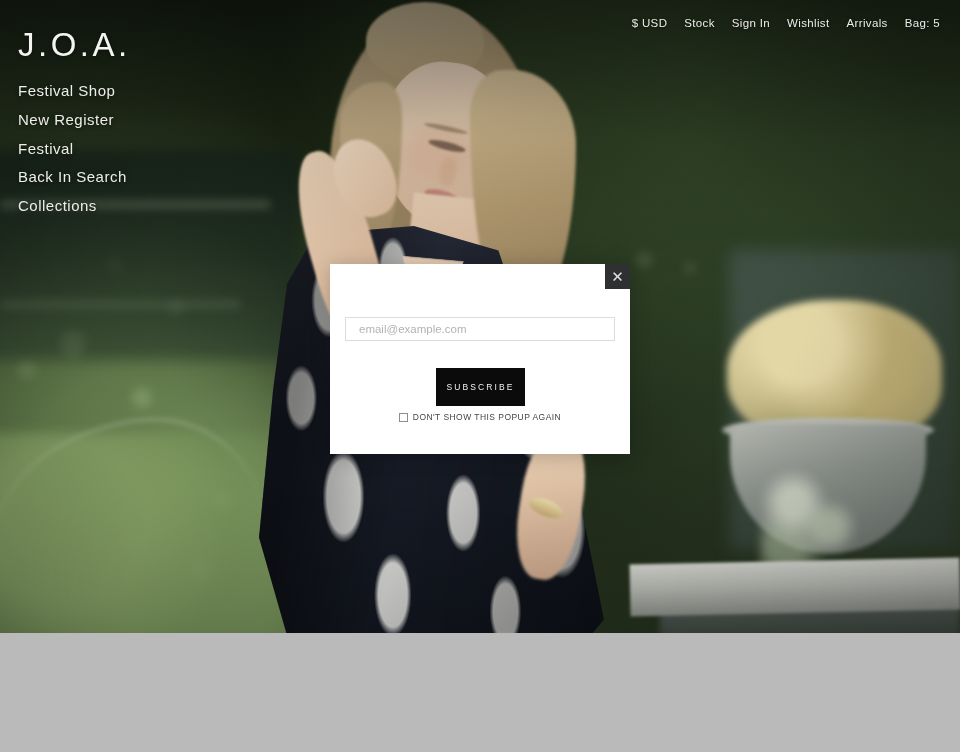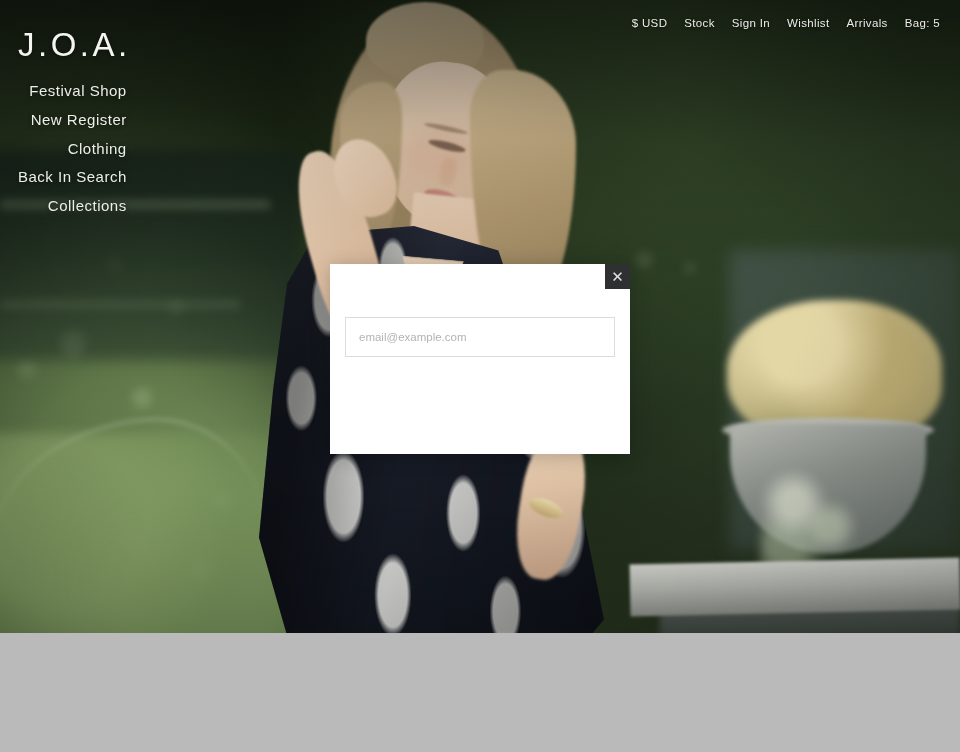--- a/index.html
+++ b/index.html
@@ -377,21 +377,20 @@
     cursor: pointer;
   }
 
   .main-nav {
     position: absolute;
     left: 18px; top: 80px;
     display: flex;
     flex-direction: column;
     gap: 7px;
     z-index: 30;
-    text-align: right;
   }
   .main-nav a {
     color: #eceee8;
     font-size: 15px;
     font-weight: 300;
     letter-spacing: .5px;
     text-decoration: none;
     text-shadow: 0 1px 4px rgba(0,0,0,.5);
     cursor: pointer;
     line-height: 1.45;
@@ -430,21 +429,21 @@
     text-align: center;
     color: #565656;
     font-size: 11.5px;
     letter-spacing: .1px;
     font-weight: 400;
   }
 
   .modal-email {
     position: absolute;
     left: 15px; top: 53px;
-    width: 270px; height: 40px;
+    width: 270px; height: 24px;
     border: 1px solid #dcdcdc;
     background: #fff;
     padding: 0 13px;
     font-size: 11.5px;
     color: #4a4a4a;
     font-family: "Liberation Sans", sans-serif;
     outline: none;
   }
   .modal-email::placeholder { color: #b3b3b3; }
 
@@ -560,30 +559,35 @@
       <a href="#">Stock</a>
       <a href="#">Sign In</a>
       <a href="#">Wishlist</a>
       <a href="#">Arrivals</a>
       <a href="#">Bag: 5</a>
     </nav>
 
     <nav class="main-nav">
       <a href="#">Festival Shop</a>
       <a href="#">New Register</a>
-      <a href="#">Clothing</a>
+      <a href="#">Festival</a>
       <a href="#">Back In Search</a>
       <a href="#">Collections</a>
     </nav>
   </div>
 
   <div class="modal">
     <button class="modal-close">✕</button>
 
 
     <input class="modal-email" type="email" placeholder="email@example.com" style="">
 
-
+    <button class="modal-subscribe">SUBSCRIBE</button>
+
+    <label class="modal-optout">
+      <span class="box"></span>
+      <span class="label">DON'T SHOW THIS POPUP AGAIN</span>
+    </label>
   </div>
 
   <div class="below-fold"></div>
 
 </div>
 
 </body></html>

